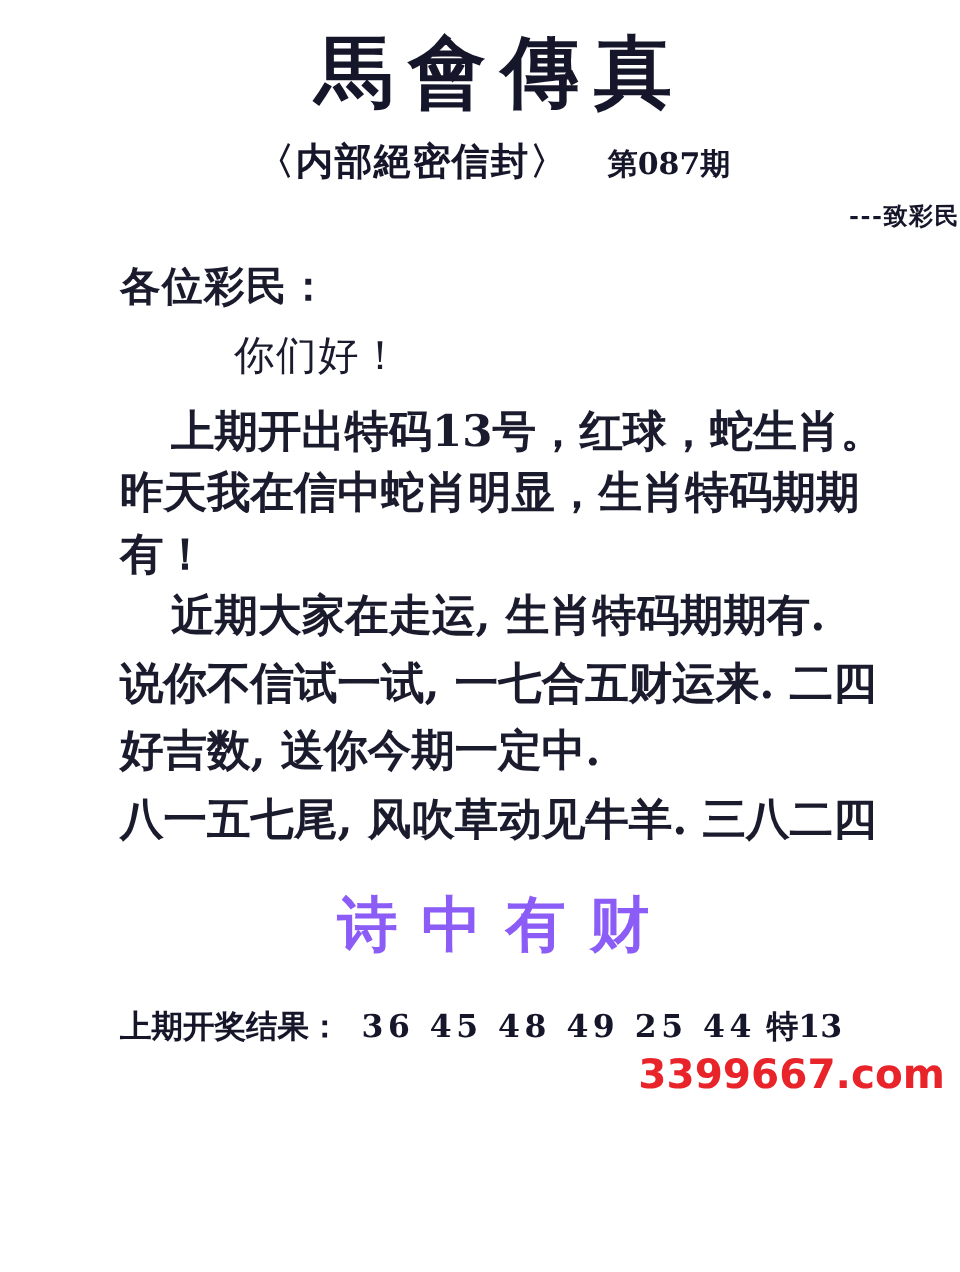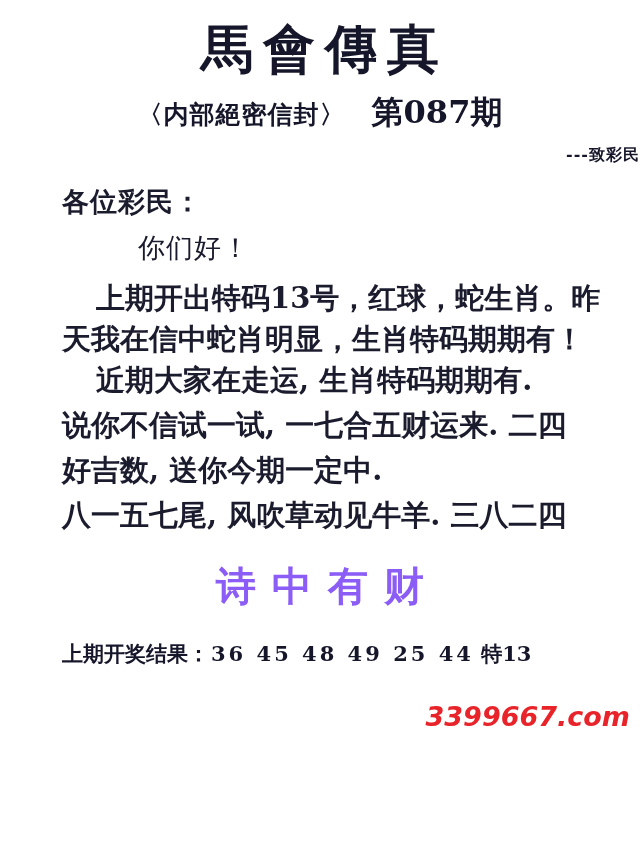--- a/index.html
+++ b/index.html
@@ -13,20 +13,21 @@
     font-family: "DejaVu Serif", "Liberation Serif", serif;
     color: #1b1b2e;
     overflow: hidden;
     position: relative;
   }
   .page {
     position: relative;
     width: 640px;
     height: 740px;
     box-sizing: border-box;
+    padding-left: 18px;
   }
 
   
   .title {
     text-align: center;
     font-family: "DejaVu Serif", "Liberation Serif", serif;
     font-weight: bold;
     font-size: 52px;
     letter-spacing: 10px;
     color: #16162b;
@@ -41,21 +42,21 @@
     gap: 26px;
     margin-top: 14px;
   }
   .subtitle-left {
     font-size: 25px;
     font-weight: bold;
     letter-spacing: 1px;
     color: #16162b;
   }
   .issue {
-    font-size: 32px;
+    font-size: 20px;
     font-weight: bold;
     letter-spacing: 0px;
     color: #16162b;
   }
   .dedication {
     text-align: right;
     font-size: 16px;
     font-weight: bold;
     color: #16162b;
     margin-top: 10px;
@@ -113,30 +114,29 @@
     margin-top: 26px;
     padding-left: 62px;
     font-size: 21px;
     font-weight: bold;
     letter-spacing: 0px;
     color: #16162b;
     white-space: nowrap;
   }
   .result-nums {
     letter-spacing: 3px;
-    margin-left: 2px;
+    margin-left: 14px;
   }
   .watermark {
     position: absolute;
     right: 10px;
     bottom: 8px;
     font-family: "DejaVu Sans", "Liberation Sans", sans-serif;
     font-size: 27px;
     font-weight: bold;
-    font-style: italic;
     color: #e8242a;
     letter-spacing: 0px;
   }
 </style>
 </head>
 <body>
 
 <div class="page">
 
   <div class="title">馬會傳真</div>

